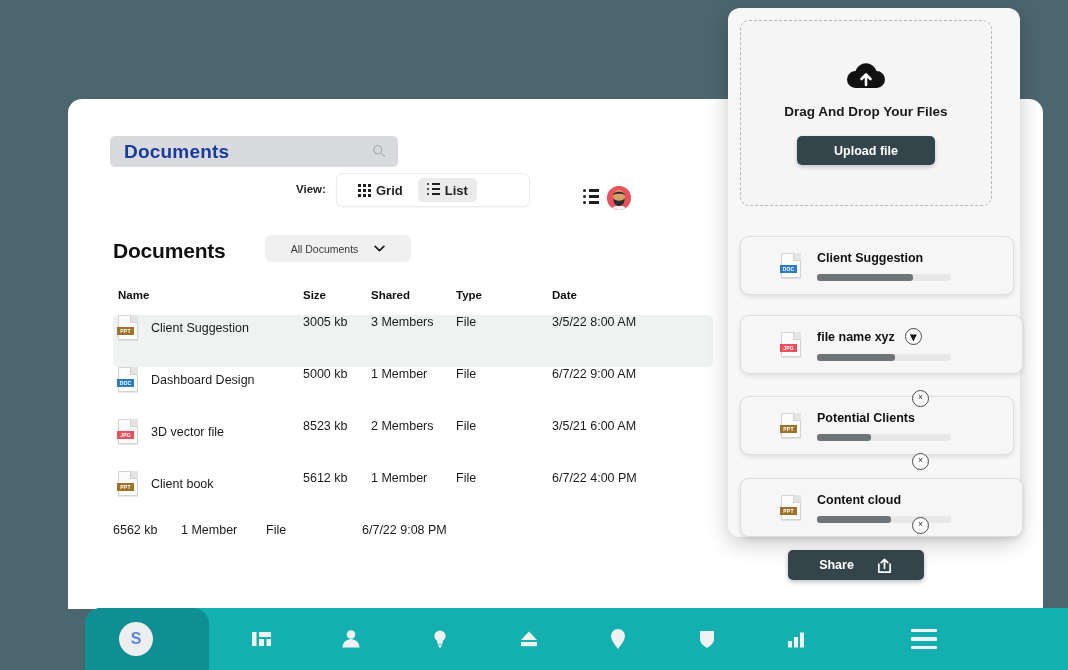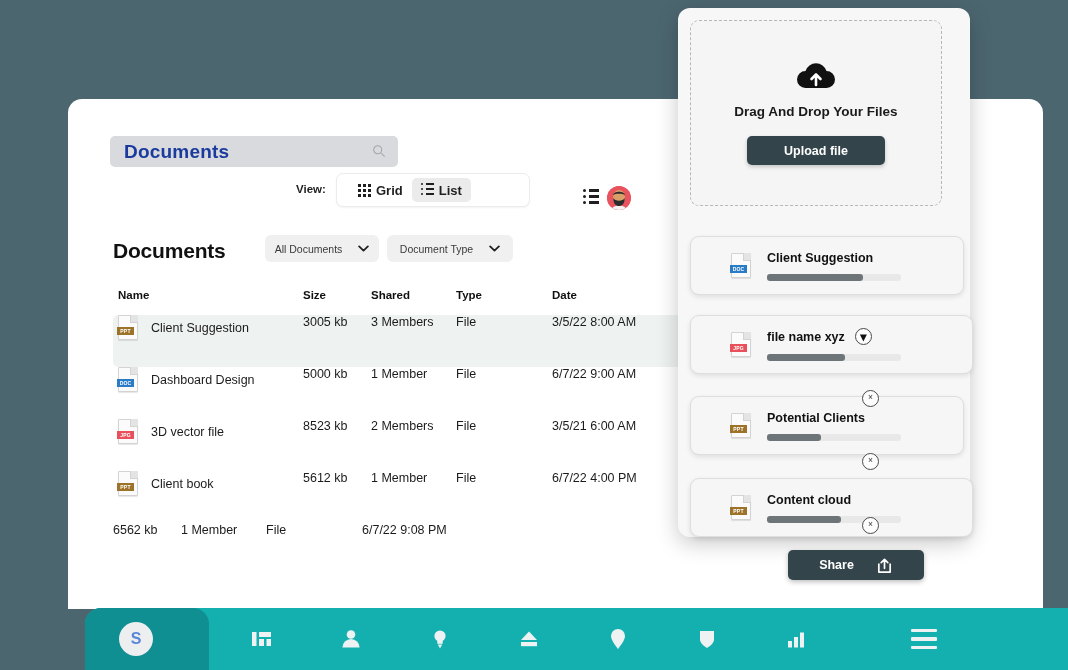--- a/index.html
+++ b/index.html
@@ -68,21 +68,21 @@
     background: #fff; border:1px solid #ececed; border-radius: 7px;
     display: flex; align-items: center;
     box-shadow: 0 1px 2px rgba(0,0,0,.05);
   }
   .vt-btn {
     display:flex; align-items:center; gap:5px;
     height: 24px; padding: 0 9px; border-radius: 5px;
     font-size: 13px; font-weight: 700; color:#1f1f1f;
   }
   .vt-btn.grid { margin-left: 12px; }
-  .vt-btn.active { background: #ebebec; }
+  .vt-btn.active { background: #ebebec; margin-left: 6px; }
 
   .grid-glyph { display:grid; grid-template-columns:repeat(3,3px); grid-template-rows:repeat(3,3px); gap:2px; }
   .grid-glyph i { background:#1f1f1f; width:3px; height:3px; display:block; }
 
   .list-glyph { width:13px; }
   .list-glyph .lr { display:flex; align-items:center; gap:2.5px; margin-bottom:2.5px; }
   .list-glyph .lr b { width:2.5px; height:2.5px; background:#1f1f1f; display:block; border-radius:50%; }
   .list-glyph .lr s { flex:1; height:2px; background:#1f1f1f; display:block; text-decoration:none; }
 
   .hdr-right { position:absolute; left:583px; top:186px; display:flex; align-items:center; gap:8px; }
@@ -98,21 +98,21 @@
   }
 
   
   .doc-heading {
     position: absolute; left: 45px; top: 140px;
     font-size: 21px; font-weight: 700; color:#111; letter-spacing:-.2px;
   }
   .filter-pill {
     position:absolute; height:27px; background:#f0f0f0; border-radius:6px;
     display:flex; align-items:center; justify-content:center; gap:16px;
-    font-size:10.5px; color:#3a3a3a; padding:0 4px;
+    font-size:10.5px; color:#3a3a3a; padding:0 20px;
   }
   .filter-pill .chev { width:11px; height:7px; }
   #pill-all { left:197px; top:136px; width:106px; }
   #pill-type { left:319px; top:136px; width:118px; }
 
   
   .table { position:absolute; left:45px; top:190px; width:600px; }
   .thead, .trow { display:flex; align-items:flex-start; }
   .thead { height:26px; font-size:11.5px; font-weight:700; color:#111; }
   .c-name { width:185px; }
@@ -145,21 +145,21 @@
     color:#fff; font-size:5px; font-weight:700; line-height:8px;
     text-align:center; letter-spacing:.2px;
   }
   .tag.ppt { background:#9c7328; }
   .tag.doc { background:#2a7cc7; }
   .tag.jpg { background:#e8505b; }
   .tag.pdf { background:#4caf50; }
 
   
   .upload-panel {
-    position:absolute; left:678px; top:8px;
+    position:absolute; left:728px; top:8px;
     width:292px; height:529px;
     background:#f7f7f7;
     border-radius:12px;
     box-shadow: 0 6px 22px rgba(0,0,0,.22);
   }
   .dropzone {
     position:absolute; left:12px; top:12px;
     width:250px; height:184px;
     border:1.5px dashed #b7b7b7; border-radius:9px;
     background:#f5f5f5;
@@ -285,26 +285,20 @@
             </span>
         </span>
         <span>List</span>
       </div>
     </div>
 
     <div class="doc-heading">Documents</div>
 
     <div class="filter-pill" id="pill-all">
       <span>All Documents</span>
-      <svg class="chev" viewBox="0 0 12 8">
-        <path d="M1 1.6 L6 6.4 L11 1.6" fill="none" stroke="#1f1f1f" stroke-width="2" stroke-linecap="round" stroke-linejoin="round"></path>
-      </svg>
-    </div>
-    <div class="filter-pill" id="pill-type">
-      <span>Document Type</span>
       <svg class="chev" viewBox="0 0 12 8">
         <path d="M1 1.6 L6 6.4 L11 1.6" fill="none" stroke="#1f1f1f" stroke-width="2" stroke-linecap="round" stroke-linejoin="round"></path>
       </svg>
     </div>
 
     <div class="table">
       <div class="thead">
         <div class="c-name">Name</div>
         <div class="c-size">Size</div>
         <div class="c-shared">Shared</div>

